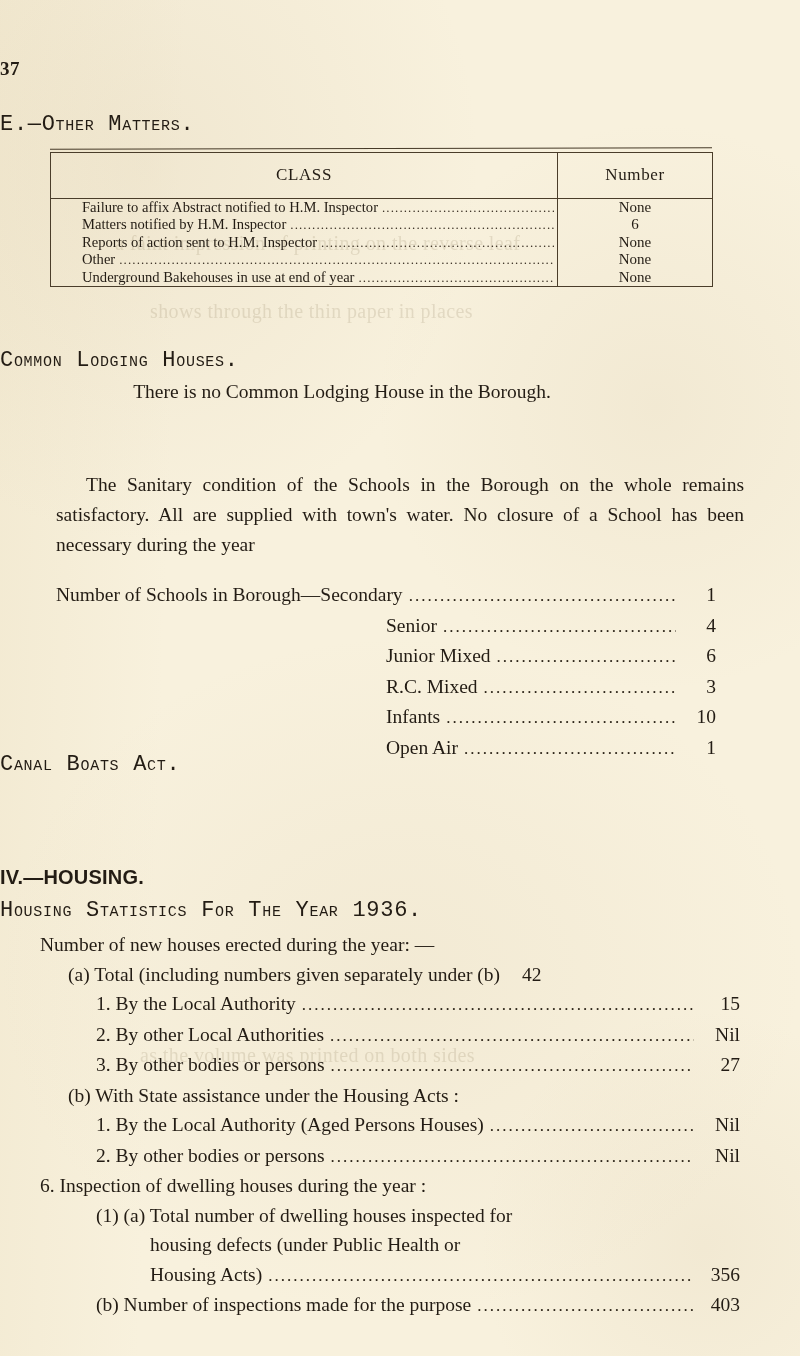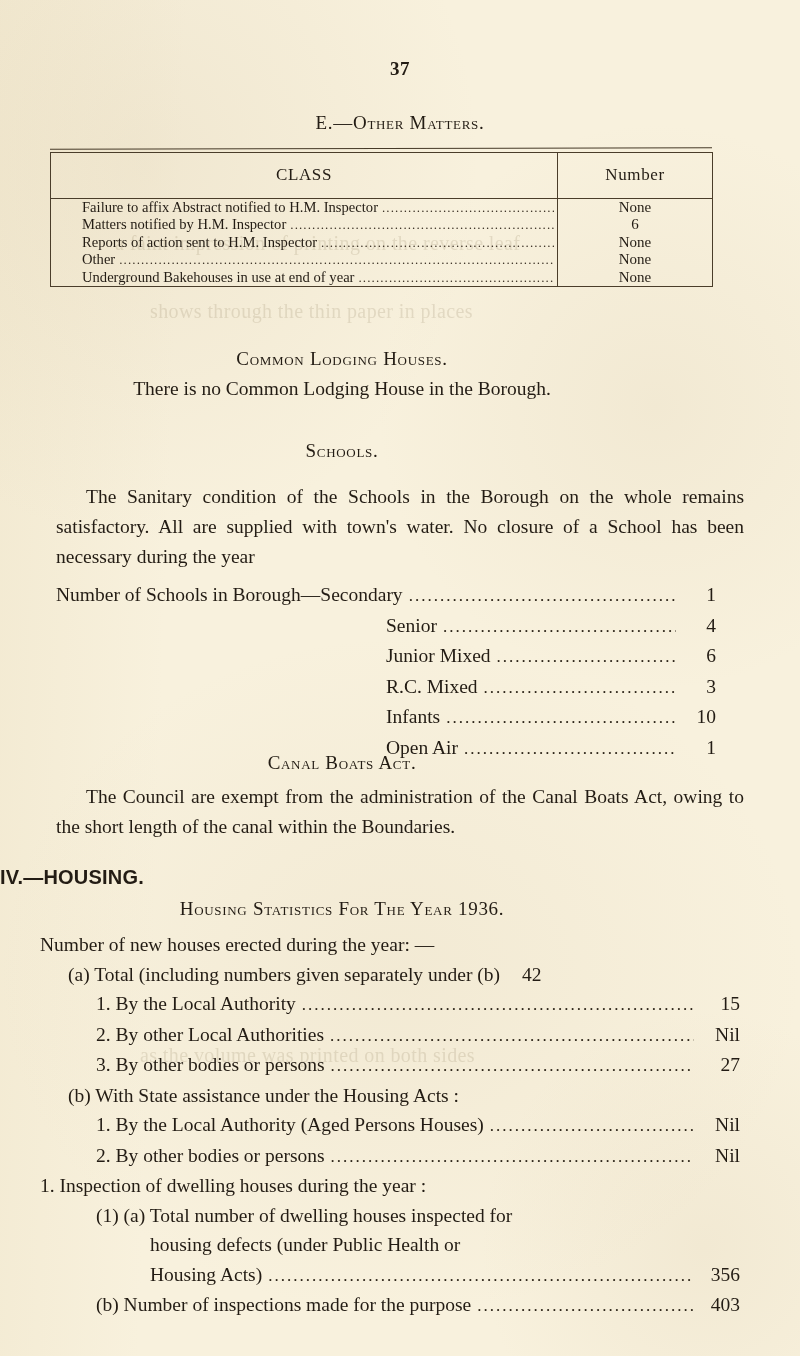--- a/index.html
+++ b/index.html
@@ -45,32 +45,32 @@
     z-index: 2;
     width: 800px;
     height: 1356px;
   }
 
   .folio {
     position: absolute;
     top: 58px;
     left: 0;
     width: 800px;
-    text-align: center;
     font-size: 19px;
     font-weight: 700;
     letter-spacing: 0.5px;
   }
 
   .sec-head {
-    text-align: center;
-    font-size: 19px;
+    text-align: left;
+    font-size: 22px;
     letter-spacing: 0.7px;
     font-variant: small-caps;
     text-transform: capitalize;
+    font-family: Liberation Mono, monospace;
   }
 
   
   #other-matters-heading {
     position: absolute;
     top: 112px;
     left: 0;
     width: 800px;
   }
 
@@ -272,25 +272,22 @@
         </tr>
       </tbody>
     </table>
   </div>
 
   <div class="blk" style="top:348px;">
     <div class="sec-head">Common Lodging Houses.</div>
     <div class="para center" style="margin-top:4px;">There is no Common Lodging House in the Borough.</div>
   </div>
 
-  <div class="blk" style="top:440px;">
-    <div class="sec-head">Schools.</div>
-  </div>
-
-  <div style="position:absolute; top:470px; left:56px; width:688px;margin-top:12px;">
+
+  <div style="position:absolute; top:470px; left:56px; width:688px;">
     <div class="para indent">The Sanitary condition of the Schools in the Borough on the whole remains satisfactory. All are supplied with town's water. No closure of a School has been necessary during the year</div>
   </div>
 
   <div style="position:absolute; top:580px; left:56px; width:660px;">
     <div class="school-line">
       <span class="lead-label">Number of Schools in Borough—Secondary</span>
       <span class="sdots">........................................................................................................................................................................................................................................................................................................................................................................................................................................................................................................................................................................................................................................................................................................................................................</span>
       <span class="sval">1</span>
     </div>
     <div class="school-line" style="padding-left:330px;">
@@ -315,23 +312,20 @@
     </div>
     <div class="school-line" style="padding-left:330px;">
       <span class="lead-label">Open Air</span>
       <span class="sdots">........................................................................................................................................................................................................................................................................................................................................................................................................................................................................................................................................................................................................................................................................................................................................................</span>
       <span class="sval">1</span>
     </div>
   </div>
 
   <div class="blk" style="top:752px;">
     <div class="sec-head">Canal Boats Act.</div>
-  </div>
-  <div style="position:absolute; top:782px; left:56px; width:688px;">
-    <div class="para indent">The Council are exempt from the administration of the Canal Boats Act, owing to the short length of the canal within the Boundaries.</div>
   </div>
 
   <div id="housing-heading" style="top:866px;">IV.—HOUSING.</div>
 
   <div class="blk" style="top:898px;">
     <div class="sec-head">Housing Statistics for the Year 1936.</div>
   </div>
 
   <div style="position:absolute; top:930px; left:40px; width:700px;">
 
@@ -365,21 +359,21 @@
       <span class="h-lbl">1.  By the Local Authority (Aged Persons Houses)</span>
       <span class="h-dots">............................................................................................................................................</span>
       <span class="h-val">Nil</span>
     </div>
     <div class="h-row" style="padding-left:56px;">
       <span class="h-lbl">2.  By other bodies or persons</span>
       <span class="h-dots">........................................................................................................................................................................................................................................................................................................................................................................................................................................................................................................................................................................................................................................................................................................................................................</span>
       <span class="h-val">Nil</span>
     </div>
 
-    <div class="plain-row">1.  Inspection of dwelling houses during the year :</div>
+    <div class="plain-row">6.  Inspection of dwelling houses during the year :</div>
 
     <div class="plain-row" style="padding-left:56px;">(1) (a) Total number of dwelling houses inspected for</div>
     <div class="plain-row" style="padding-left:110px;">housing   defects   (under   Public   Health   or</div>
 
     <div class="h-row" style="padding-left:110px;">
       <span class="h-lbl">Housing Acts)</span>
       <span class="h-dots">........................................................................................................................................................................................................................................................................................................................................................................................................................................................................................................................................................................................................................................................................................................................................................</span>
       <span class="h-val">356</span>
     </div>
 

